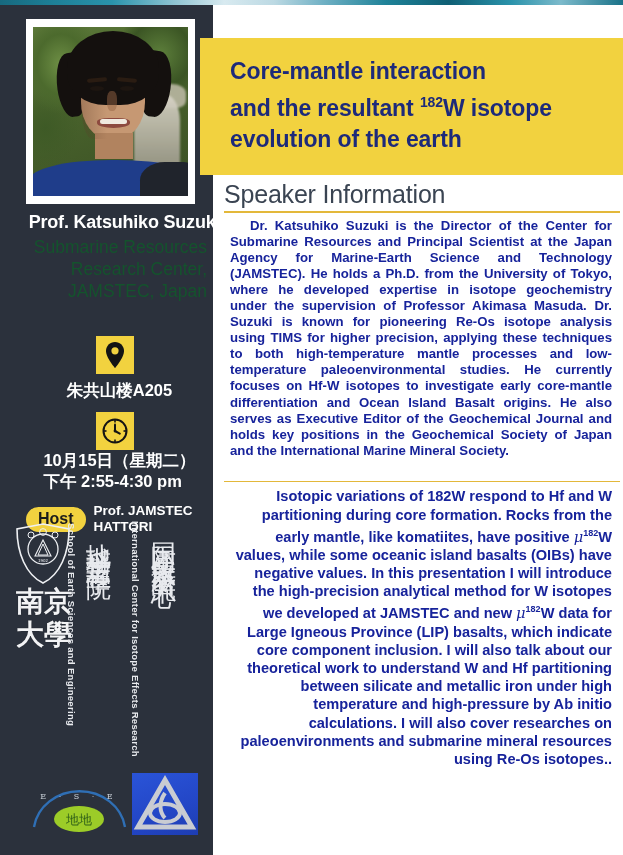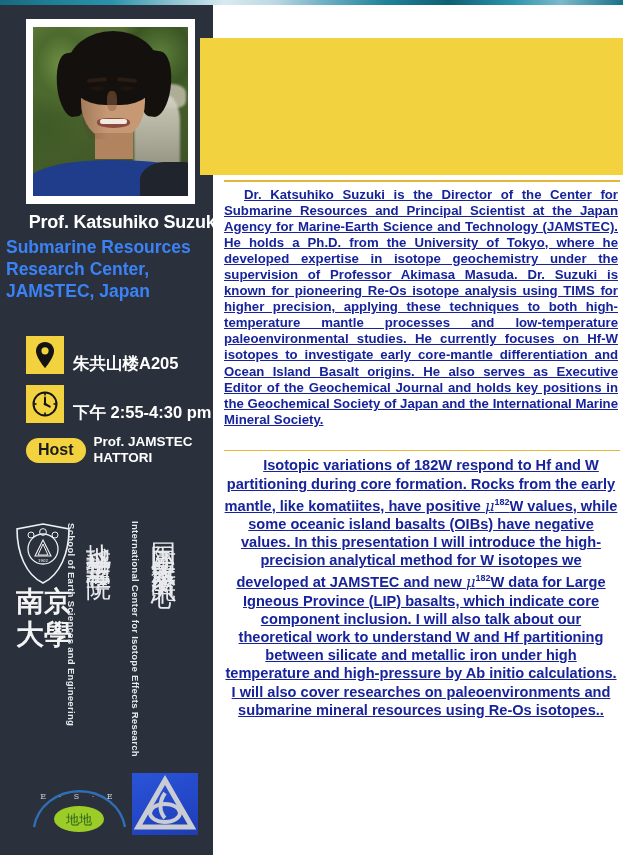--- a/index.html
+++ b/index.html
@@ -82,27 +82,27 @@
   .photo .mouth{position:absolute;left:64px;top:91px;width:33px;height:10px;background:#8d4a3f;border-radius:40% 40% 55% 55%;}
   .photo .teeth{position:absolute;left:67px;top:92px;width:27px;height:5px;background:#f0eae0;border-radius:3px;}
   .photo .neck{position:absolute;left:62px;top:106px;width:38px;height:26px;background:#b1835f;}
 
   
   .spk-name{
     position:absolute;left:18px;top:212px;width:213px;text-align:center;
     color:#ffffff;font-size:18px;font-weight:bold;letter-spacing:-.2px;z-index:4;
   }
   .spk-affil{
-    position:absolute;left:6px;top:236px;width:201px;text-align:left;
-    color:#3b82f6;font-size:17.5px;font-weight:bold;line-height:22px;z-index:4;
+    position:absolute;left:6px;top:236px;width:201px;text-align:right;
+    color:#14532d;font-size:17.5px;font-weight:normal;line-height:22px;z-index:4;
   }
 
   
   .info{position:absolute;left:26px;top:336px;width:187px;z-index:4;}
-  .row{display:flex;align-items:flex-end;margin-bottom:11px;}
+  .row{display:flex;align-items:center;margin-bottom:11px;flex-direction:column;}
   .icon-box{
     width:38px;height:38px;background:#f2d23f;flex:0 0 38px;
     display:flex;align-items:center;justify-content:center;margin-right:9px;
   }
   .row-text{color:#ffffff;font-size:16.5px;font-weight:bold;line-height:21px;padding-top:6px;}
   .row-text.two{padding-top:0;}
   .host-row{display:flex;align-items:center;margin-top:4px;}
   .host-pill{
     background:#f2d23f;color:#1b1b1b;font-size:16px;font-weight:bold;
     border-radius:14px;padding:3px 12px 4px;margin-right:8px;flex:0 0 auto;
@@ -144,27 +144,27 @@
 
   
   .content{position:absolute;left:222px;top:180px;width:398px;z-index:3;}
   .sec-head{
     color:#3a4452;font-size:25px;font-weight:normal;margin:0 0 2px 2px;
     letter-spacing:-.2px;
   }
   .sec-rule{height:1.5px;background:#e3b83a;margin:0 0 5px 2px;width:396px;}
   .body-text{
     color:#17239b;font-size:13.2px;font-weight:bold;line-height:16.1px;
-    text-align:justify;margin:0 2px;text-decoration:underline;
+    text-align:justify;margin:0 8px;
   }
   .body-text .ind{display:inline-block;width:20px;}
   .body-text sup{font-size:9px;vertical-align:super;}
   .mu{font-family:"DejaVu Serif",serif;font-style:italic;font-weight:normal;}
   .abstract-wrap{margin-top:22px;}
-  .abstract-wrap .body-text{font-size:14.6px;line-height:18.2px;text-align:center;}
+  .abstract-wrap .body-text{font-size:14.6px;line-height:18.2px;text-align:right;}
 </style>
 </head>
 <body>
 
 <div class="poster">
 
   <div class="top-strip"></div>
   <div class="sidebar"></div>
 
   <div class="photo-frame">
@@ -212,20 +212,21 @@
           <line x1="14" y1="3" x2="14" y2="5.5" stroke="#141414" stroke-width="1.6"></line>
           <line x1="14" y1="22.5" x2="14" y2="25" stroke="#141414" stroke-width="1.6"></line>
           <line x1="3" y1="14" x2="5.5" y2="14" stroke="#141414" stroke-width="1.6"></line>
           <line x1="22.5" y1="14" x2="25" y2="14" stroke="#141414" stroke-width="1.6"></line>
           <line x1="14" y1="14" x2="14" y2="7.5" stroke="#141414" stroke-width="2" stroke-linecap="round"></line>
           <line x1="14" y1="14" x2="18.8" y2="16.6" stroke="#141414" stroke-width="2" stroke-linecap="round"></line>
           <circle cx="14" cy="14" r="1.4" fill="#141414"></circle>
         </svg>
       </div>
       <div class="row-text two">
+        <div>10月15日（星期二）</div>
         <div>下午 2:55-4:30 pm</div>
       </div>
     </div>
 
     <div class="host-row">
       <div class="host-pill">Host</div>
       <div class="host-text">
         <div>Prof. JAMSTEC HATTORI</div>
       </div>
     </div>
@@ -259,23 +260,29 @@
     <div class="blue-logo">
       <svg viewBox="0 0 66 62" width="66" height="62" aria-hidden="true">
         <path d="M33 7 L60 54 L6 54 Z" fill="none" stroke="#c9ccd2" stroke-width="5"></path>
         <ellipse cx="33" cy="40" rx="15" ry="9" fill="none" stroke="#c9ccd2" stroke-width="4"></ellipse>
         <path d="M33 20 C26 30 28 40 33 45" fill="none" stroke="#c9ccd2" stroke-width="4"></path>
       </svg>
     </div>
   </div>
 
   <div class="title-banner"></div>
+  <div class="title-text">
+    <span>Core-mantle interaction</span><br>
+    <span>and the resultant </span><sup>182</sup><span>W isotope</span><br>
+    <span>evolution of the earth</span>
+  </div>
 
   <div class="content">
 
+    <h2 class="sec-head">Speaker Information</h2>
     <div class="sec-rule"></div>
     <p class="body-text"><span class="ind"></span><span>Dr. Katsuhiko Suzuki is the Director of the Center for Submarine Resources and Principal Scientist at the Japan Agency for Marine-Earth Science and Technology (JAMSTEC). He holds a Ph.D. from the University of Tokyo, where he developed expertise in isotope geochemistry under the supervision of Professor Akimasa Masuda. Dr. Suzuki is known for pioneering Re-Os isotope analysis using TIMS for higher precision, applying these techniques to both high-temperature mantle processes and low-temperature paleoenvironmental studies. He currently focuses on Hf-W isotopes to investigate early core-mantle differentiation and Ocean Island Basalt origins. He also serves as Executive Editor of the Geochemical Journal and holds key positions in the Geochemical Society of Japan and the International Marine Mineral Society.</span></p>
 
     <div class="abstract-wrap">
       <div class="sec-rule"></div>
       <p class="body-text"><span class="ind"></span><span>Isotopic variations of 182W respond to Hf and W partitioning during core formation. Rocks from the early mantle, like komatiites, have positive </span><span class="mu">μ</span><sup>182</sup><span>W values, while some oceanic island basalts (OIBs) have negative values. In this presentation I will introduce the high-precision analytical method for W isotopes we developed at JAMSTEC and new </span><span class="mu">μ</span><sup>182</sup><span>W data for Large Igneous Province (LIP) basalts, which indicate core component inclusion. I will also talk about our theoretical work to understand W and Hf partitioning between silicate and metallic iron under high temperature and high-pressure by Ab initio calculations.  I will also cover researches on paleoenvironments and submarine mineral resources using Re-Os isotopes..</span></p>
     </div>
   </div>
 
 </div>

